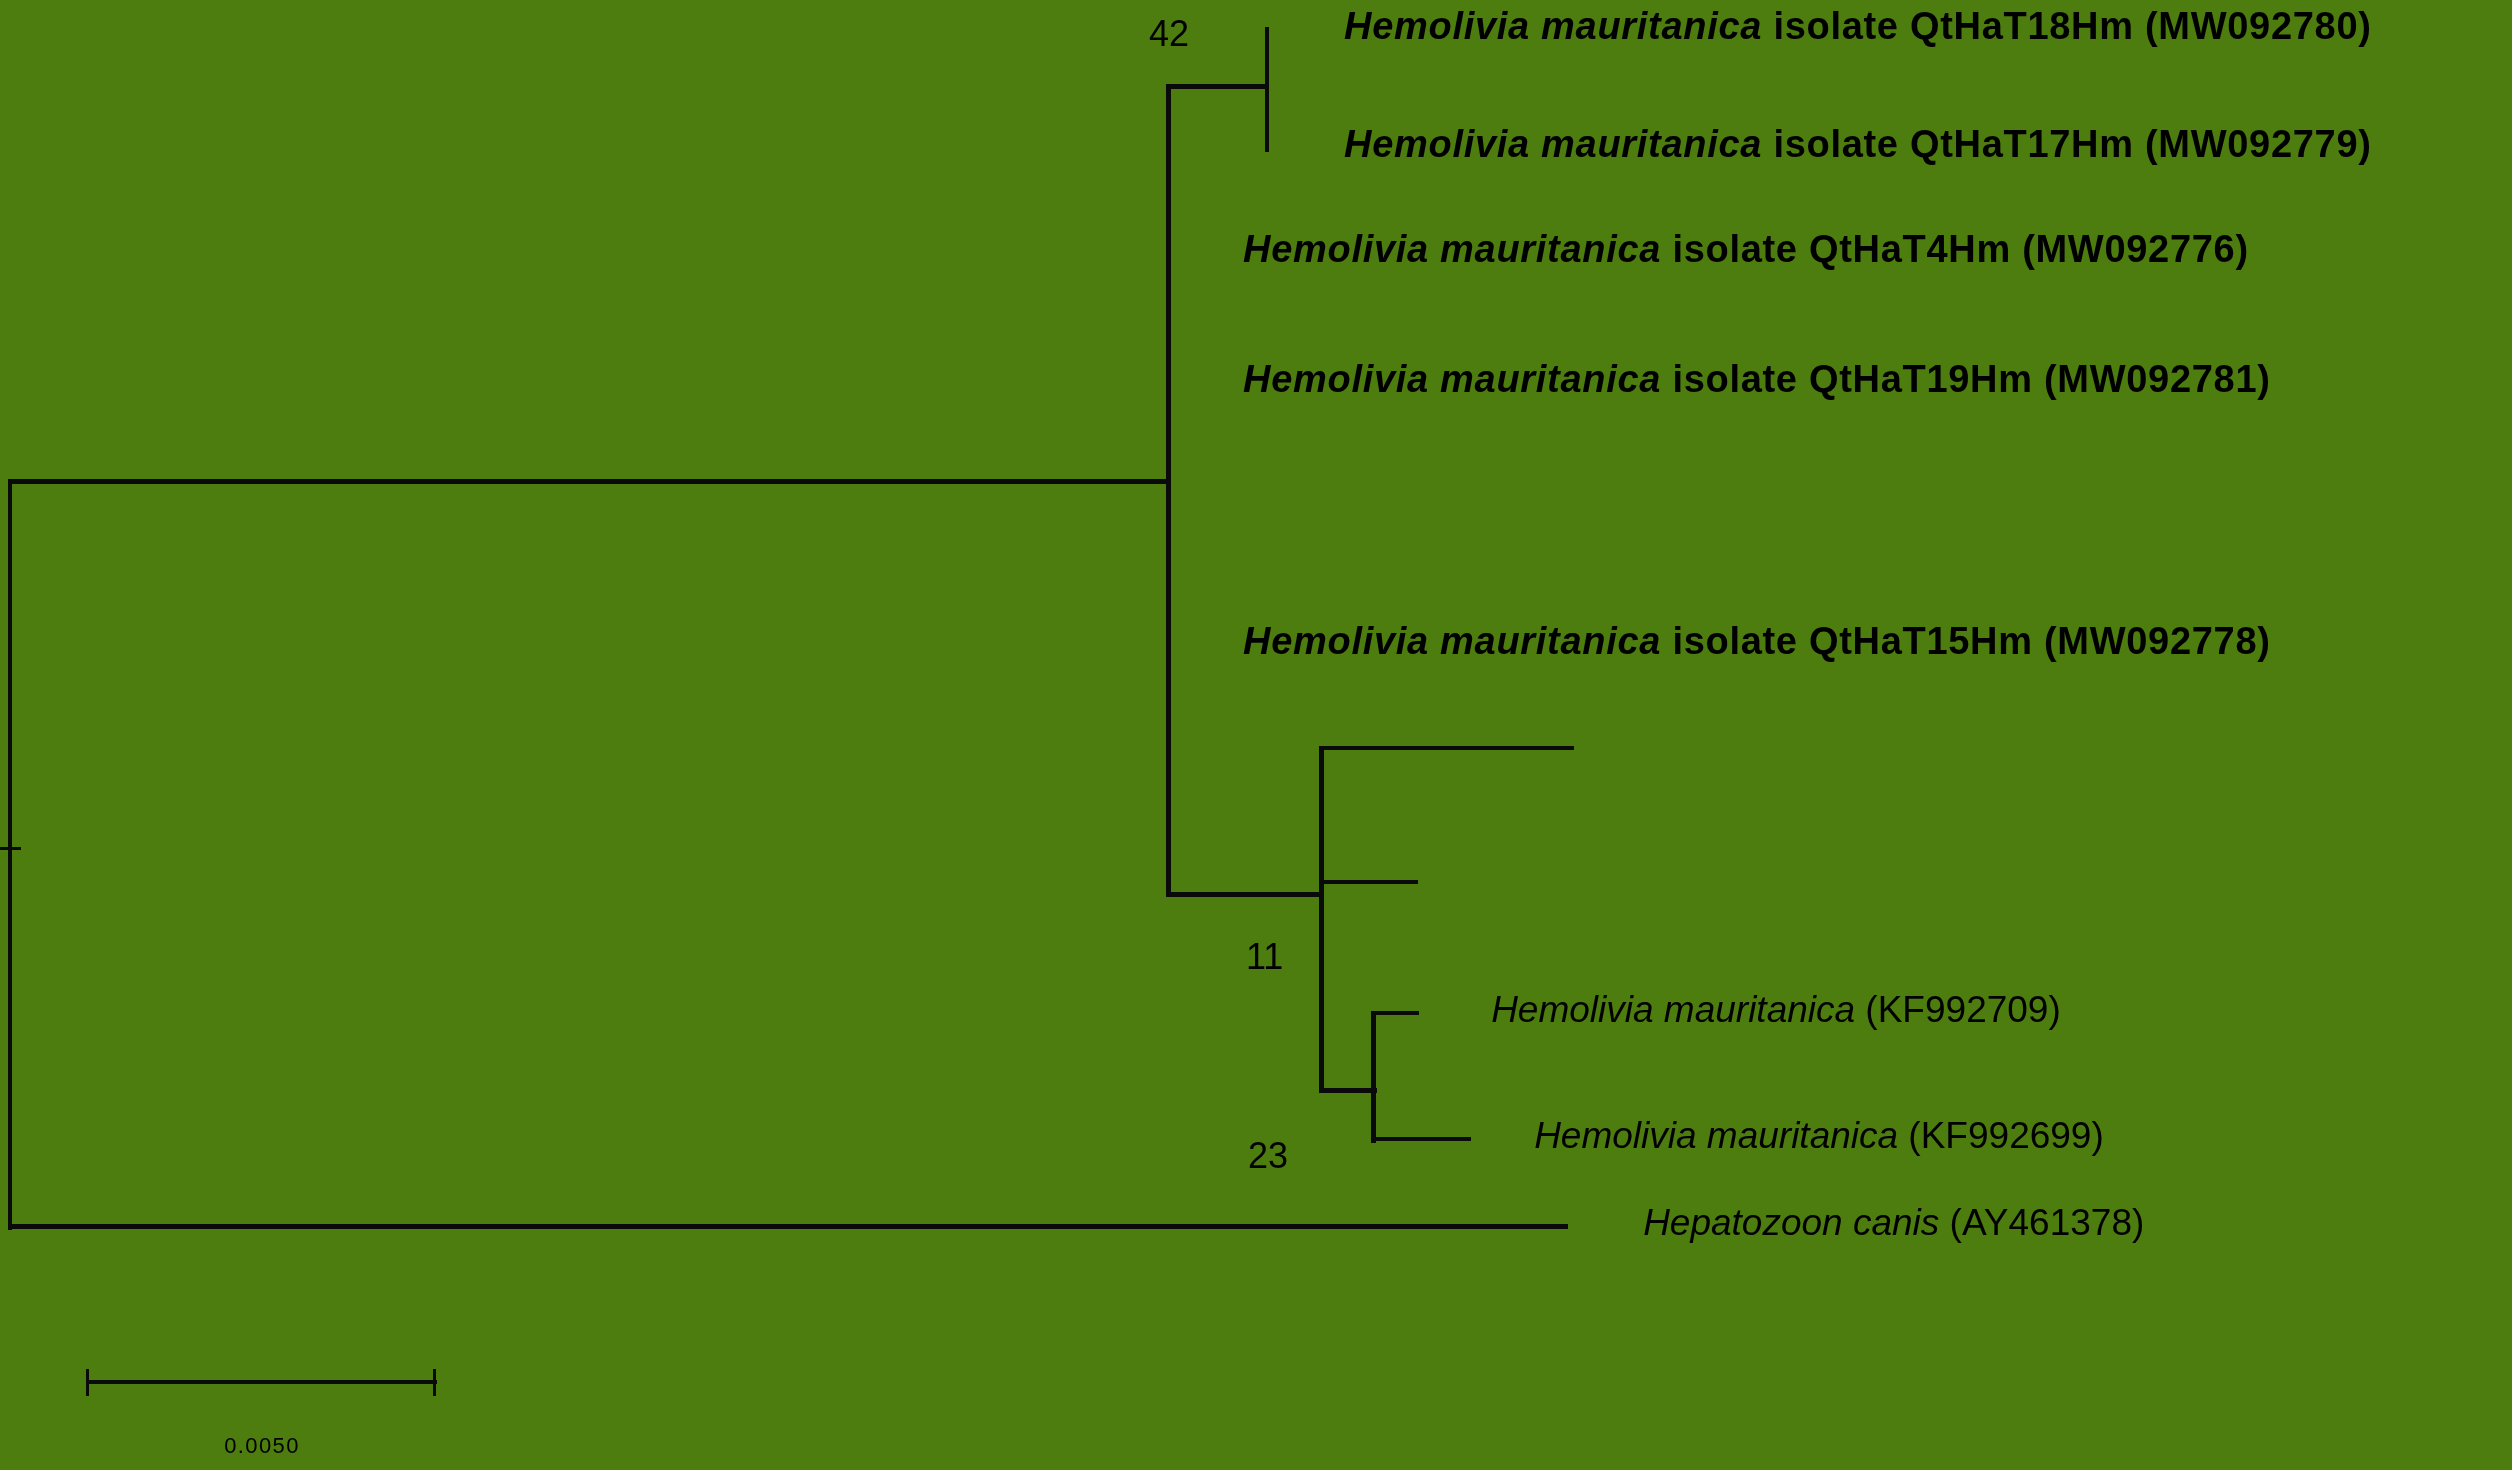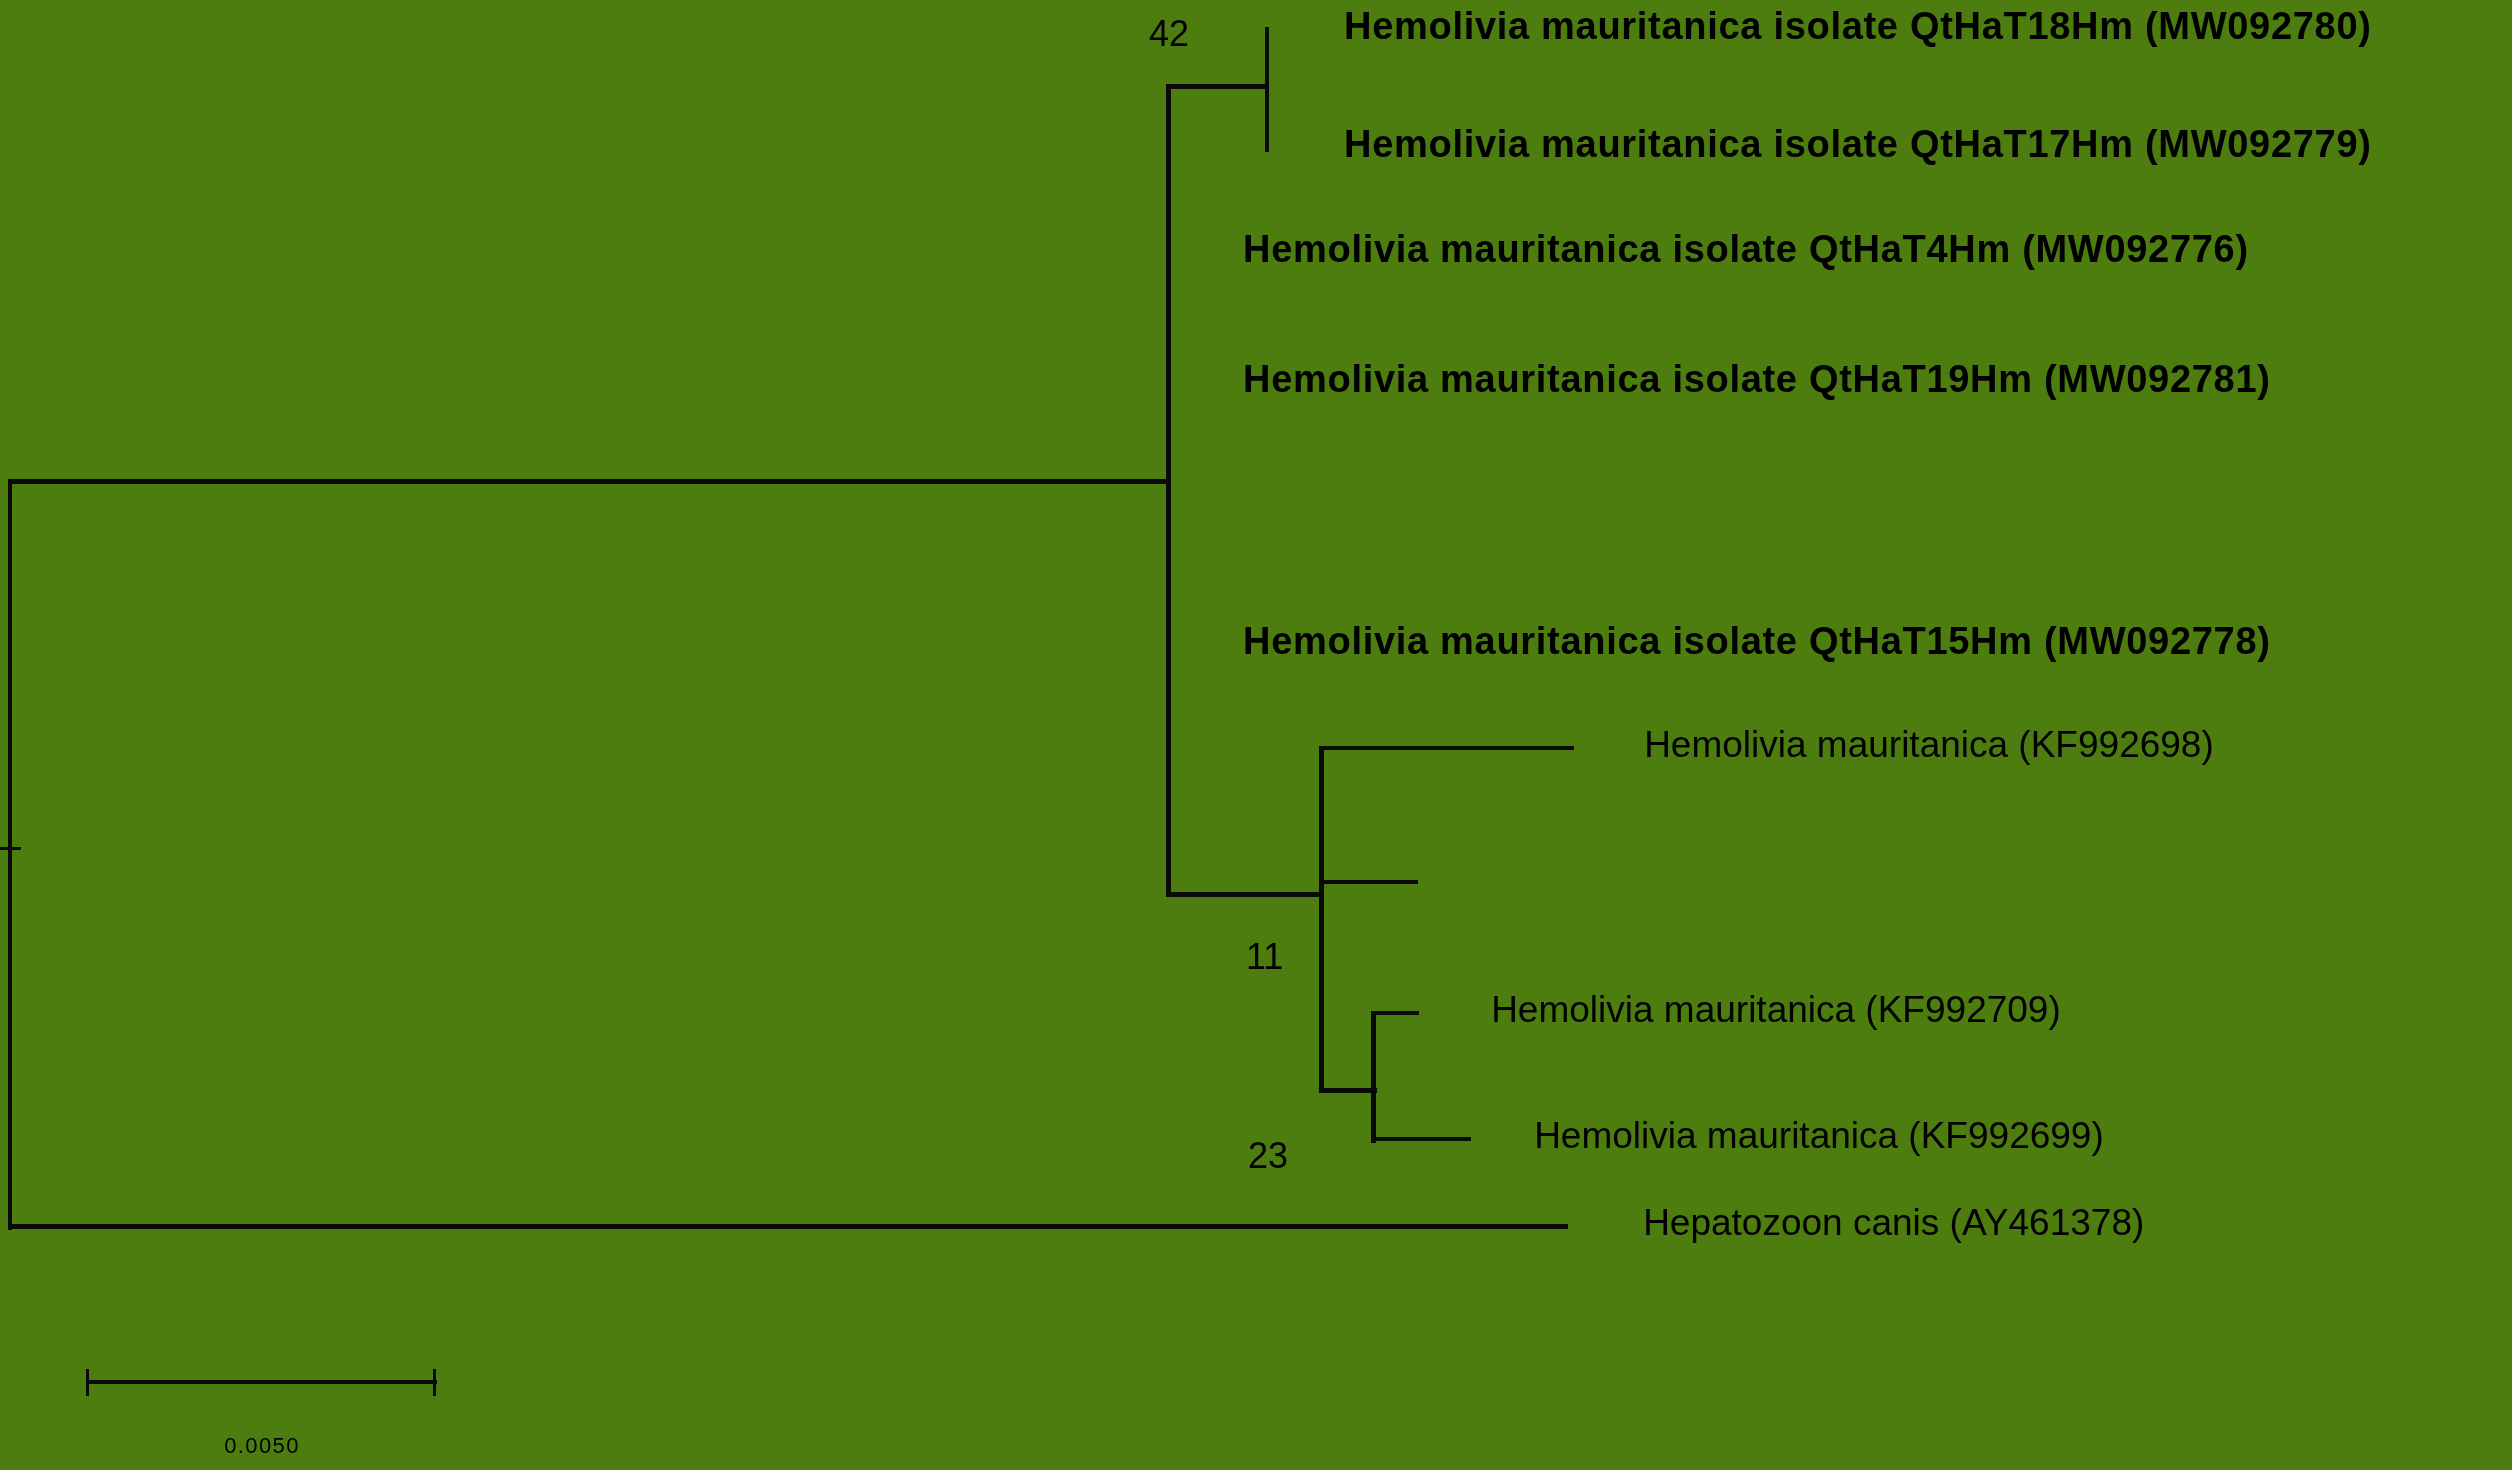--- a/index.html
+++ b/index.html
@@ -14,21 +14,21 @@
   }
   .ln { position: absolute; background: #0a0a0a; }
   .taxon {
     position: absolute;
     transform: translateY(-52%);
     white-space: pre;
     color: #000;
   }
   .taxon.bold { font-weight: bold; font-size: 38px; letter-spacing: 0.7px; }
   .taxon.reg  { font-weight: normal; font-size: 37px; }
-  .taxon .sp  { }
+  .taxon .sp  { font-style: italic; }
   .bs {
     position: absolute;
     transform: translateY(-50%);
     font-size: 36px;
     white-space: pre;
     color: #000;
   }
   .scale-label {
     position: absolute;
     transform: translate(-50%, -50%);
@@ -75,23 +75,20 @@
   </div>
   <div class="taxon bold" style="left:1198px; top:252px;">
     <span class="sp">Hemolivia mauritanica</span><span class="rest"> isolate QtHaT4Hm (MW092776)</span>
   </div>
   <div class="taxon bold" style="left:1198px; top:382px;">
     <span class="sp">Hemolivia mauritanica</span><span class="rest"> isolate QtHaT19Hm (MW092781)</span>
   </div>
   <div class="taxon bold" style="left:1198px; top:644px;">
     <span class="sp">Hemolivia mauritanica</span><span class="rest"> isolate QtHaT15Hm (MW092778)</span>
   </div>
-  <div class="taxon reg" style="left:1603px; top:748px;">
-    <span class="sp">Hemolivia mauritanica</span><span class="rest"> (KF992698)</span>
-  </div>
   <div class="taxon reg" style="left:1450px; top:1013px;">
     <span class="sp">Hemolivia mauritanica</span><span class="rest"> (KF992709)</span>
   </div>
   <div class="taxon reg" style="left:1493px; top:1139px;">
     <span class="sp">Hemolivia mauritanica</span><span class="rest"> (KF992699)</span>
   </div>
   <div class="taxon reg" style="left:1602px; top:1226px;">
     <span class="sp">Hepatozoon canis</span><span class="rest"> (AY461378)</span>
   </div>
 

